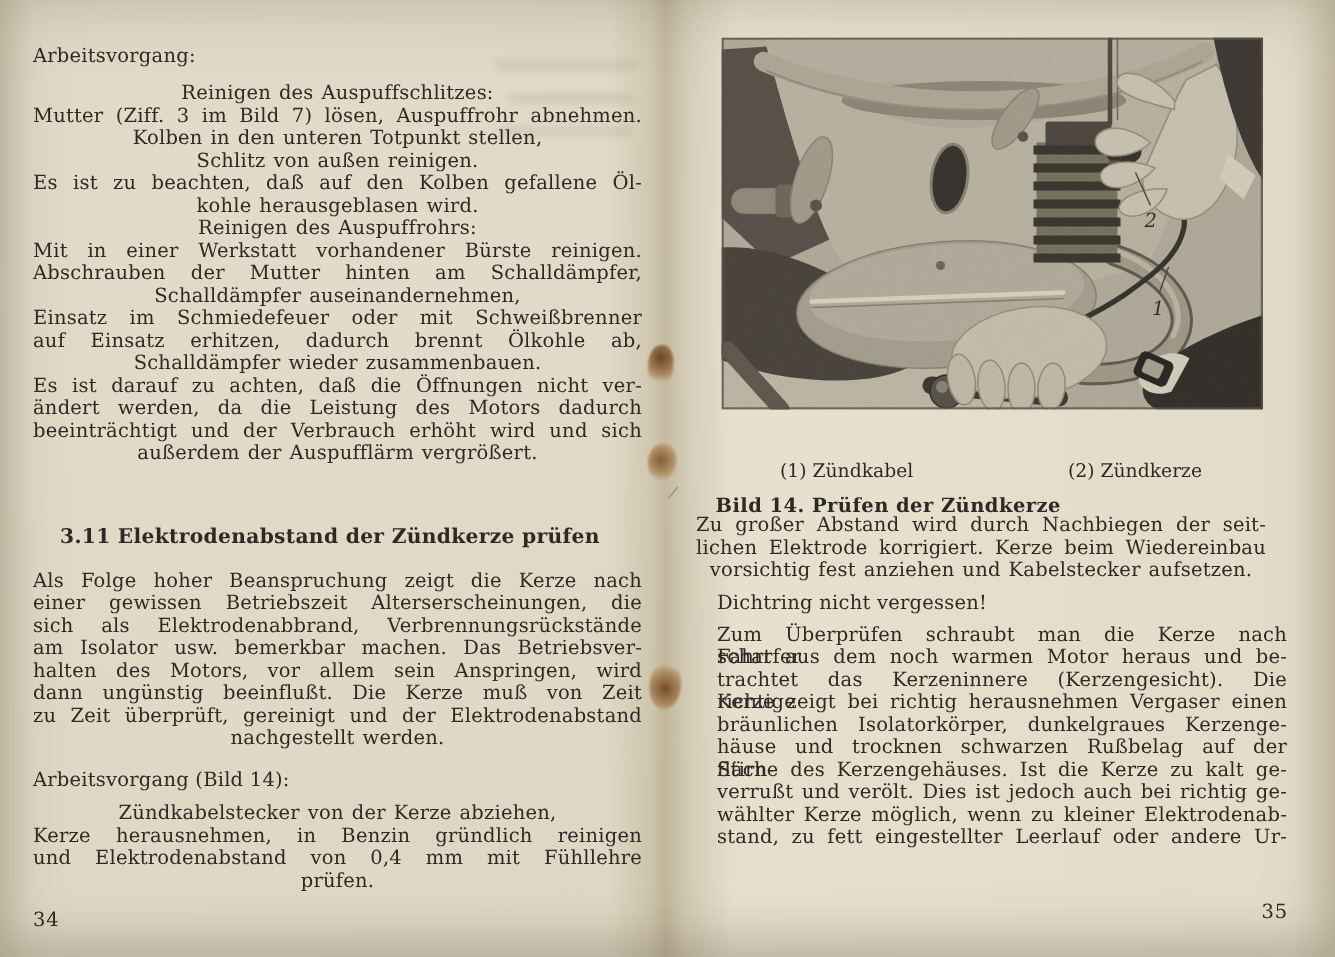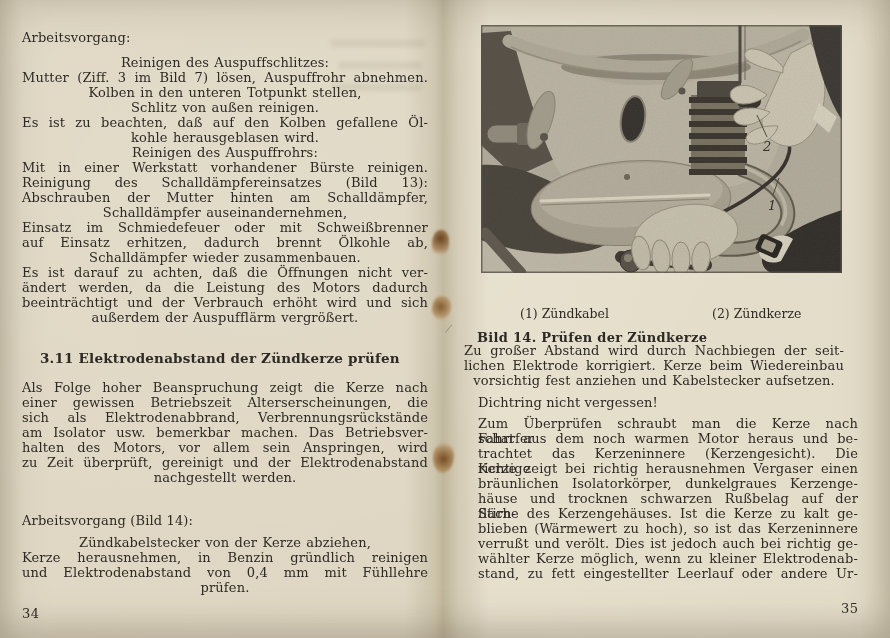--- a/index.html
+++ b/index.html
@@ -64,41 +64,41 @@
     <div class="abs" style="left:0;top:25px;width:406px;">
 
     <div class="line">Reinigen des Auspuffschlitzes:</div>
         <div class="line just">Mutter (Ziff. 3 im Bild 7) lösen, Auspuffrohr abnehmen.</div>
         <div class="line">Kolben in den unteren Totpunkt stellen,</div>
         <div class="line">Schlitz von außen reinigen.</div>
         <div class="line just">Es ist zu beachten, daß auf den Kolben gefallene Öl-</div>
         <div class="line">kohle herausgeblasen wird.</div>
         <div class="line">Reinigen des Auspuffrohrs:</div>
         <div class="line just">Mit in einer Werkstatt vorhandener Bürste reinigen.</div>
-        <div class="line just">Reinigung des Schalldämpfereinsatzes (Bild 13):</div>
         <div class="line just">Abschrauben der Mutter hinten am Schalldämpfer,</div>
         <div class="line">Schalldämpfer auseinandernehmen,</div>
         <div class="line just">Einsatz im Schmiedefeuer oder mit Schweißbrenner</div>
         <div class="line just">auf Einsatz erhitzen, dadurch brennt Ölkohle ab,</div>
         <div class="line">Schalldämpfer wieder zusammenbauen.</div>
         <div class="line just">Es ist darauf zu achten, daß die Öffnungen nicht ver-</div>
         <div class="line just">ändert werden, da die Leistung des Motors dadurch</div>
         <div class="line just">beeinträchtigt und der Verbrauch erhöht wird und sich</div>
         <div class="line">außerdem der Auspufflärm vergrößert.</div>
       </div>
 
     <div class="abs sec-head" style="left:0;top:320px;width:388px;">3.11 Elektrodenabstand der Zündkerze prüfen</div>
 
     <div class="abs" style="left:0;top:350px;width:406px;">
 
     <div class="line just">Als Folge hoher Beanspruchung zeigt die Kerze nach</div>
         <div class="line just">einer gewissen Betriebszeit Alterserscheinungen, die</div>
         <div class="line just">sich als Elektrodenabbrand, Verbrennungsrückstände</div>
         <div class="line just">am Isolator usw. bemerkbar machen. Das Betriebsver-</div>
         <div class="line just">halten des Motors, vor allem sein Anspringen, wird</div>
+        <div class="line just">dann ungünstig beeinflußt. Die Kerze muß von Zeit</div>
         <div class="line just">zu Zeit überprüft, gereinigt und der Elektrodenabstand</div>
         <div class="line">nachgestellt werden.</div>
       </div>
 
     <div class="abs plabel" style="left:0;top:483px;">Arbeitsvorgang (Bild 14):</div>
 
     <div class="abs" style="left:0;top:505px;width:406px;">
 
     <div class="line">Zündkabelstecker von der Kerze abziehen,</div>
         <div class="line just">Kerze herausnehmen, in Benzin gründlich reinigen</div>
@@ -245,21 +245,20 @@
 
     <div class="abs" style="left:478px;top:416px;width:380px;">
 
     <div class="line just">Zum Überprüfen schraubt man die Kerze nach scharfer</div>
         <div class="line just">Fahrt aus dem noch warmen Motor heraus und be-</div>
         <div class="line just">trachtet das Kerzeninnere (Kerzengesicht). Die richtige</div>
         <div class="line just">Kerze zeigt bei richtig herausnehmen Vergaser einen</div>
         <div class="line just">bräunlichen Isolatorkörper, dunkelgraues Kerzenge-</div>
         <div class="line just">häuse und trocknen schwarzen Rußbelag auf der Stirn-</div>
         <div class="line just">fläche des Kerzengehäuses. Ist die Kerze zu kalt ge-</div>
-        <div class="line just">blieben (Wärmewert zu hoch), so ist das Kerzeninnere</div>
         <div class="line just">verrußt und verölt. Dies ist jedoch auch bei richtig ge-</div>
         <div class="line just">wählter Kerze möglich, wenn zu kleiner Elektrodenab-</div>
         <div class="line just">stand, zu fett eingestellter Leerlauf oder andere Ur-</div>
       </div>
   </div>
 
   <div class="abs pageno" style="left:841px;top:601px;">35</div>
 
 </div>
 

